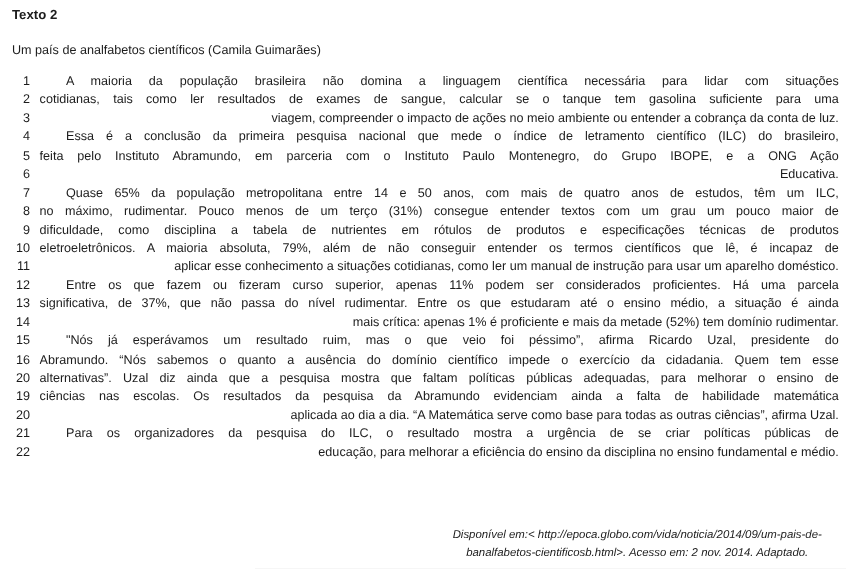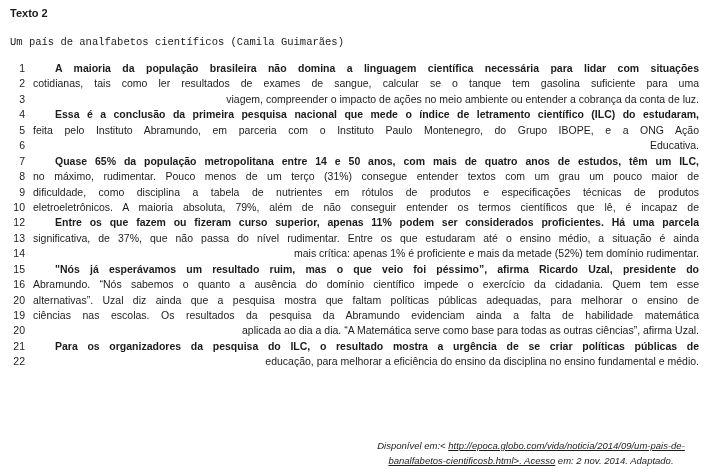--- a/index.html
+++ b/index.html
@@ -17,21 +17,20 @@
     left: 10px;
     top: 7px;
     font-size: 11px;
     font-weight: bold;
   }
   .doc-title {
     position: absolute;
     left: 10px;
     top: 36px;
     font-size: 10.5px;
-    font-family: Liberation Mono, monospace;
   }
   .text-body {
     position: absolute;
     left: 0;
     top: 61px;
     width: 705px;
   }
   .line {
     display: flex;
     align-items: baseline;
@@ -51,34 +50,34 @@
     white-space: nowrap;
     text-align: right;
   }
   .line.j .txt {
     white-space: normal;
     text-align: justify;
     text-align-last: justify;
     overflow: hidden;
     height: 15.45px;
   }
-  .line.i .txt { text-indent: 22px; font-weight: bold; }
+  .line.i .txt { text-indent: 22px; }
   .citation {
     position: absolute;
     right: 5px;
     top: 438px;
     width: 338px;
     font-size: 9.5px;
     font-style: italic;
     line-height: 15px;
     text-align: center;
     font-weight: bold;
     font-weight: normal;
   }
-  .citation .link { text-decoration: underline; }
+  .citation .link { }
 </style>
 </head>
 <body>
 
 <div class="page">
 
   <div class="header-label">Texto 2</div>
 
   <div class="doc-title">Um país de analfabetos científicos (Camila Guimarães)</div>
 
@@ -90,21 +89,21 @@
       <div class="line j">
         <span class="num">2</span>
         <span class="txt">cotidianas, tais como ler resultados de exames de sangue, calcular se o tanque tem gasolina suficiente para uma</span>
       </div>
       <div class="line">
         <span class="num">3</span>
         <span class="txt">viagem, compreender o impacto de ações no meio ambiente ou entender a cobrança da conta de luz.</span>
       </div>
       <div class="line j i">
         <span class="num">4</span>
-        <span class="txt">Essa é a conclusão da primeira pesquisa nacional que mede o índice de letramento científico (ILC) do estudaram,</span>
+        <span class="txt">Essa é a conclusão da primeira pesquisa nacional que mede o índice de letramento científico (ILC) do brasileiro,</span>
       </div>
       <div class="line j">
         <span class="num">5</span>
         <span class="txt">feita pelo Instituto Abramundo, em parceria com o Instituto Paulo Montenegro, do Grupo IBOPE, e a ONG Ação</span>
       </div>
       <div class="line">
         <span class="num">6</span>
         <span class="txt">Educativa.</span>
       </div>
       <div class="line j i">
@@ -115,20 +114,24 @@
         <span class="num">8</span>
         <span class="txt">no máximo, rudimentar. Pouco menos de um terço (31%) consegue entender textos com um grau um pouco maior de</span>
       </div>
       <div class="line j">
         <span class="num">9</span>
         <span class="txt">dificuldade, como disciplina a tabela de nutrientes em rótulos de produtos e especificações técnicas de produtos</span>
       </div>
       <div class="line j">
         <span class="num">10</span>
         <span class="txt">eletroeletrônicos. A maioria absoluta, 79%, além de não conseguir entender os termos científicos que lê, é incapaz de</span>
+      </div>
+      <div class="line">
+        <span class="num">11</span>
+        <span class="txt">aplicar esse conhecimento a situações cotidianas, como ler um manual de instrução para usar um aparelho doméstico.</span>
       </div>
       <div class="line j i">
         <span class="num">12</span>
         <span class="txt">Entre os que fazem ou fizeram curso superior, apenas 11% podem ser considerados proficientes. Há uma parcela</span>
       </div>
       <div class="line j">
         <span class="num">13</span>
         <span class="txt">significativa, de 37%, que não passa do nível rudimentar. Entre os que estudaram até o ensino médio, a situação é ainda</span>
       </div>
       <div class="line">

